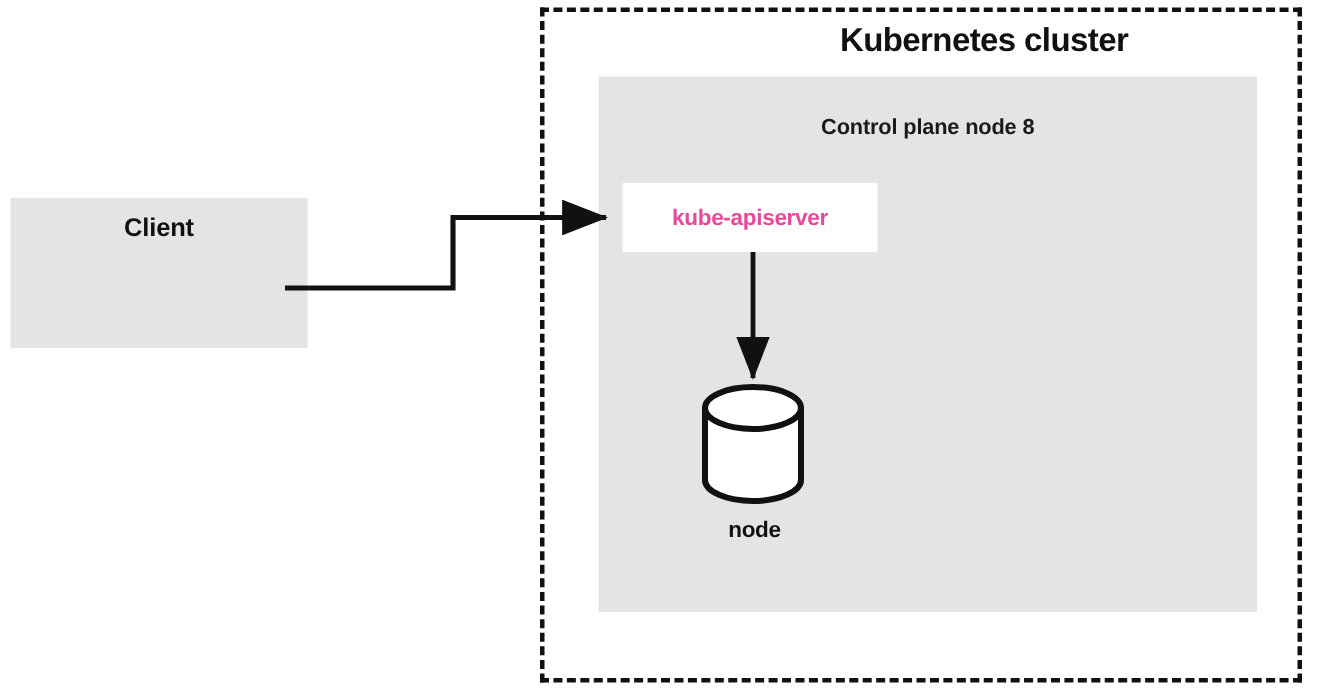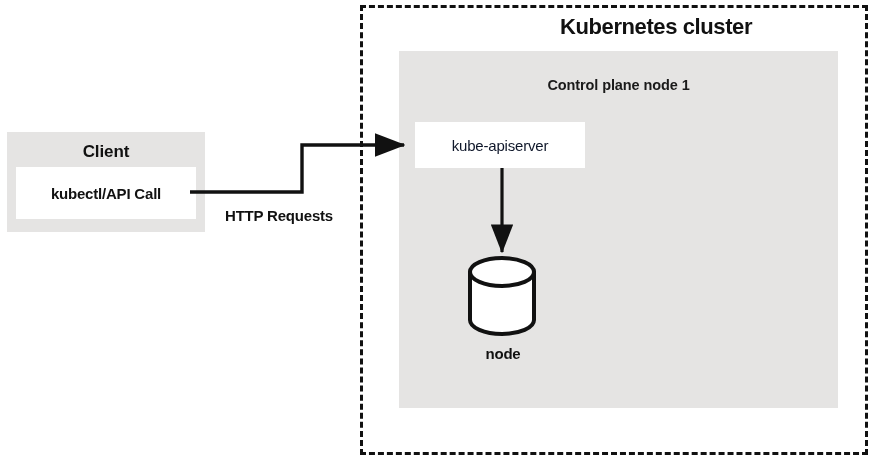--- a/index.html
+++ b/index.html
@@ -131,22 +131,22 @@
   .apiserver-label {
     position: absolute;
     left: 0;
     top: 0;
     width: 170px;
     height: 46px;
     display: flex;
     align-items: center;
     justify-content: center;
     font-size: 15px;
-    font-weight: 400;
-    color: #0f172a;
+    font-weight: 700;
+    color: #ec4899;
     letter-spacing: -0.2px;
   }
 
   
   .etcd-label {
     position: absolute;
     left: 443px;
     top: 345px;
     width: 120px;
     text-align: center;
@@ -166,32 +166,28 @@
     pointer-events: none;
   }
 </style>
 </head>
 <body>
 
 <div id="canvas">
 
   <div class="client-group">
     <div class="client-title">Client</div>
-    <div class="client-inner">
-      <div class="client-inner-label">kubectl/API Call</div>
-    </div>
   </div>
 
-  <div class="http-label">HTTP Requests</div>
 
   <div class="cluster-boundary"></div>
   <div class="cluster-title">Kubernetes cluster</div>
 
   <div class="control-plane">
-    <div class="control-plane-title">Control plane node 1</div>
+    <div class="control-plane-title">Control plane node 8</div>
   </div>
 
   <div class="apiserver-box">
     <div class="apiserver-label">kube-apiserver</div>
   </div>
 
   <div class="etcd-label">node</div>
 
   <svg class="overlay" viewBox="0 0 879 460">
     <defs>

